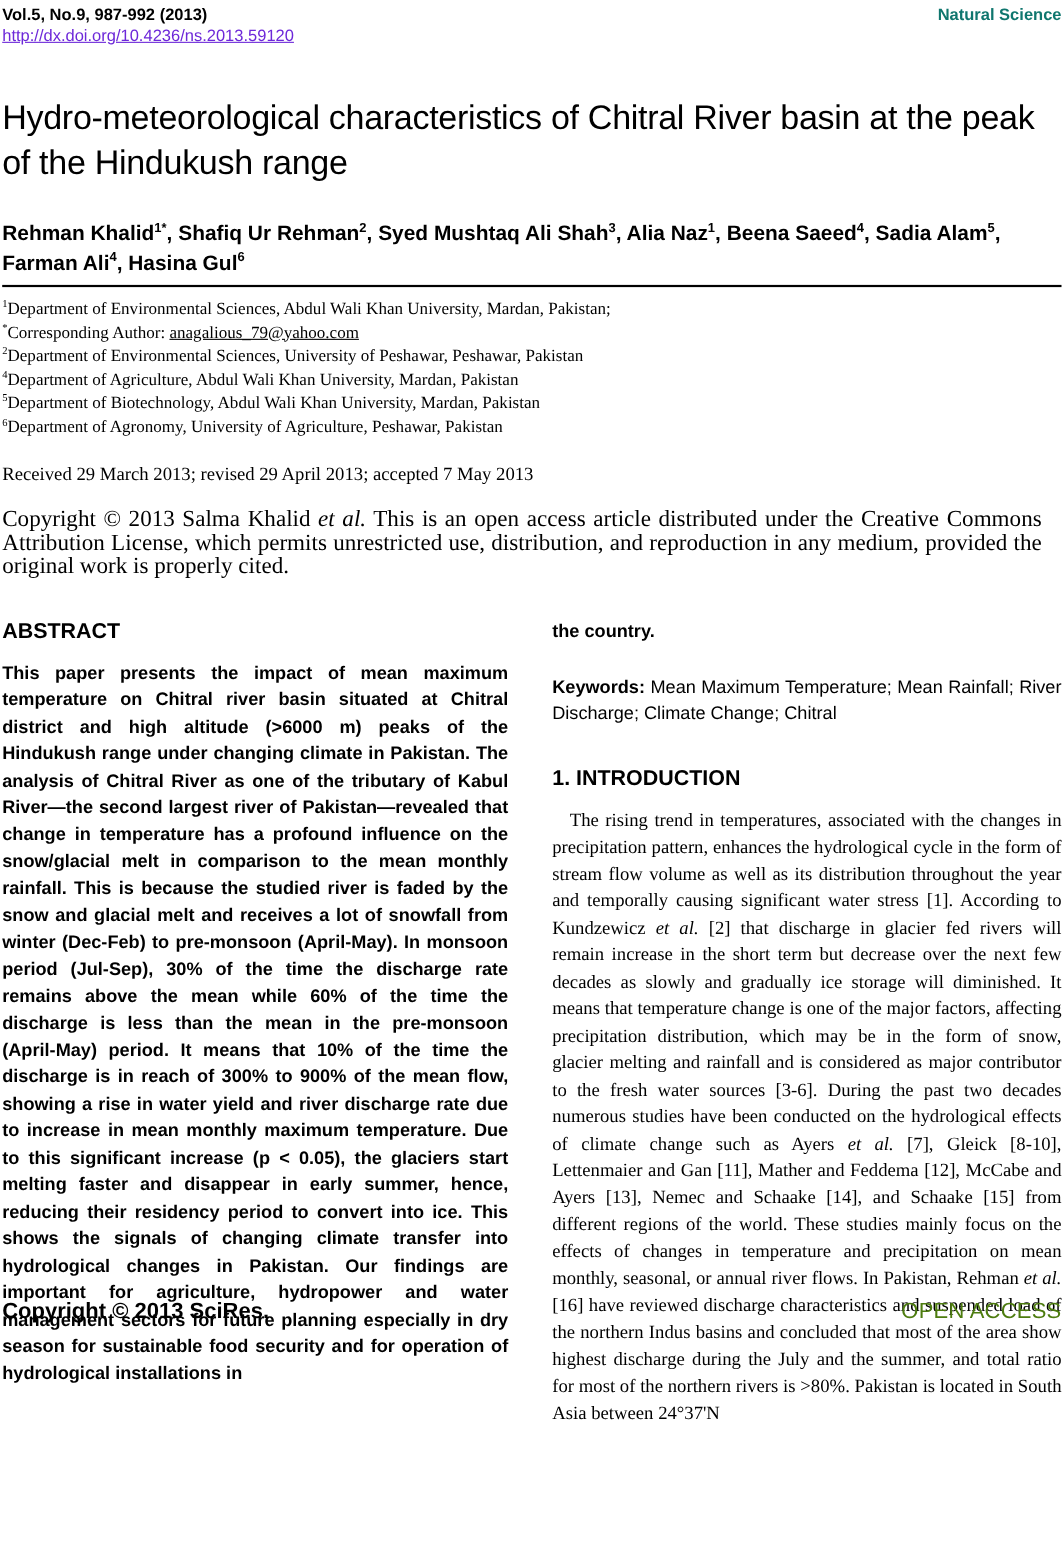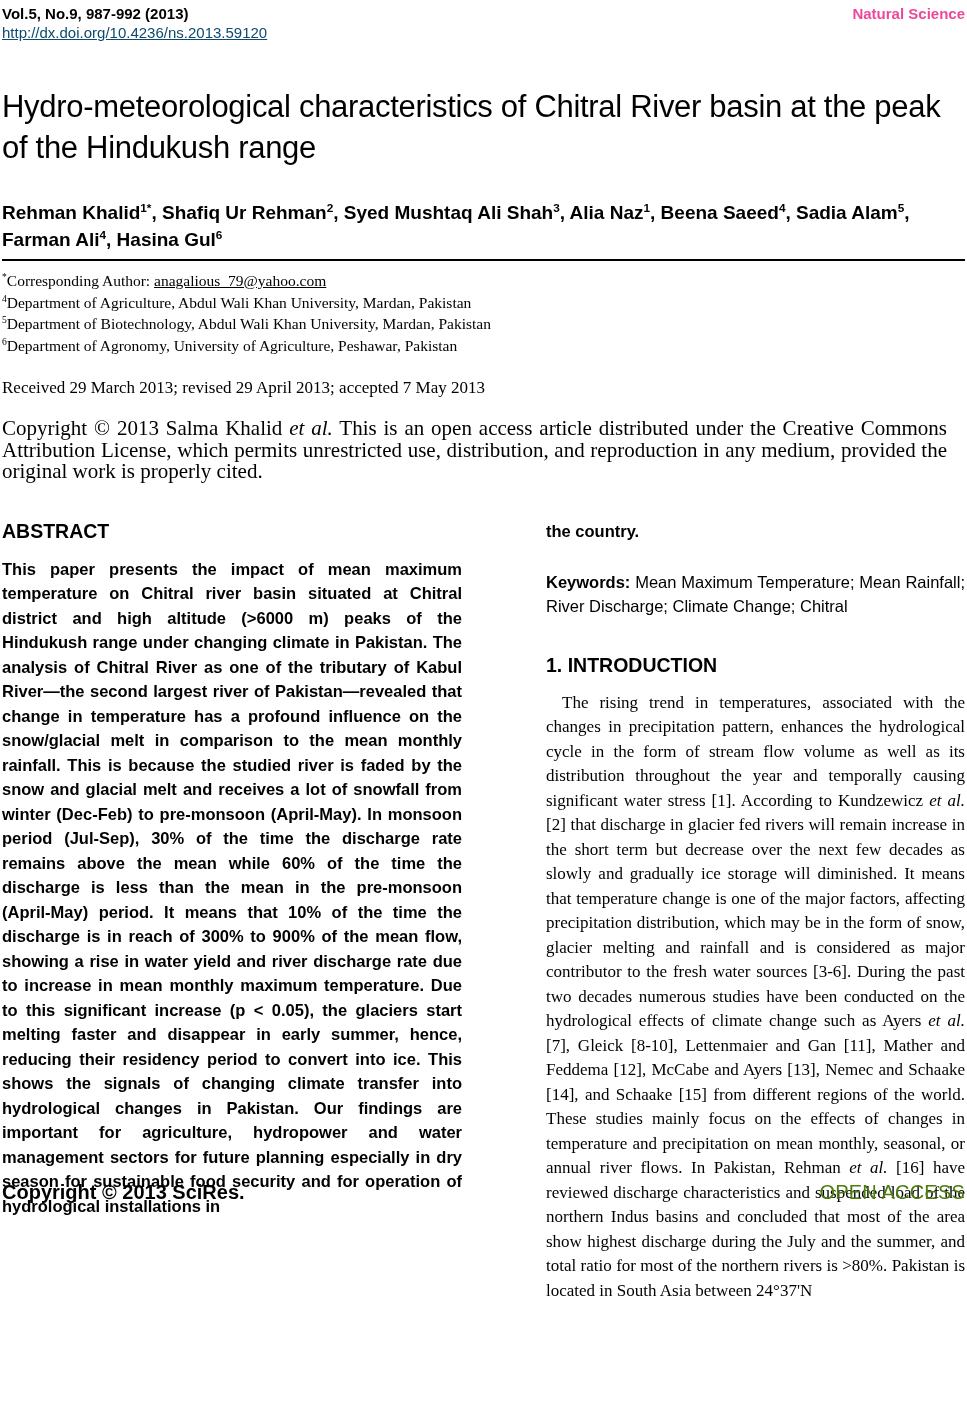--- a/index.html
+++ b/index.html
@@ -15,26 +15,26 @@
     width: 967px; height: 1209px;
     padding: 4px 2px 17px 2px;
   }
 
   
   .hdr-row {
     display: flex; justify-content: space-between; align-items: flex-start;
     font-family: "Liberation Sans", sans-serif;
     font-weight: bold; font-size: 15px; line-height: 19px;
   }
-  .journal-name { color: #ec4899; }
+  .journal-name { color: #0f766e; }
   .doi-link {
     display: inline-block;
     font-family: "Liberation Sans", sans-serif;
     font-size: 15px; line-height: 19px;
-    color: #0c4a6e; text-decoration: underline;
+    color: #6d28d9; text-decoration: underline;
     cursor: pointer;
   }
 
   
   h1.title {
     margin: 44px 0 0 0;
     font-family: "Liberation Sans", sans-serif;
     font-weight: normal; font-size: 31px; line-height: 41px;
     letter-spacing: -0.3px;
   }
@@ -55,21 +55,21 @@
   .email-link { color: #000000; text-decoration: underline; cursor: pointer; }
 
   .dates { margin: 21px 0 0 0; font-size: 17px; line-height: 21px; }
   .copyright {
     margin: 20px 18px 0 0; font-size: 21px; line-height: 21.5px;
     text-align: justify;
   }
   .it { font-style: italic; }
 
   
-  .columns { display: flex; margin-top: 36px; gap: 44px; }
+  .columns { display: flex; margin-top: 36px; }
   .col-left { width: 460px; flex: 0 0 460px; }
   .col-right { flex: 1 1 auto; margin-left: 40px; }
 
   h2.sec {
     margin: 0 0 14px 0;
     font-family: "Liberation Sans", sans-serif;
     font-weight: bold; font-size: 19.5px; line-height: 24px;
   }
   .abstract-body {
     margin: 0;
@@ -115,21 +115,23 @@
   </div>
   <a class="doi-link">http://dx.doi.org/10.4236/ns.2013.59120</a>
 
   <h1 class="title">Hydro-meteorological characteristics of Chitral River basin at the peak of the Hindukush range</h1>
 
   <p class="authors"><span>Rehman Khalid</span><sup>1*</sup><span>, Shafiq Ur Rehman</span><sup>2</sup><span>, Syed Mushtaq Ali Shah</span><sup>3</sup><span>, Alia Naz</span><sup>1</sup><span>, Beena Saeed</span><sup>4</sup><span>, Sadia Alam</span><sup>5</sup><span>, Farman Ali</span><sup>4</sup><span>, Hasina Gul</span><sup>6</sup></p>
 
   <hr class="author-rule">
 
   <div class="affiliations">
+    <div class="affil-line"><sup>1</sup><span>Department of Environmental Sciences, Abdul Wali Khan University, Mardan, Pakistan;</span></div>
     <div class="affil-line"><sup>*</sup><span>Corresponding Author: </span><a class="email-link">anagalious_79@yahoo.com</a></div>
+    <div class="affil-line"><sup>2</sup><span>Department of Environmental Sciences, University of Peshawar, Peshawar, Pakistan</span></div>
     <div class="affil-line"><sup>4</sup><span>Department of Agriculture, Abdul Wali Khan University, Mardan, Pakistan</span></div>
     <div class="affil-line"><sup>5</sup><span>Department of Biotechnology, Abdul Wali Khan University, Mardan, Pakistan</span></div>
     <div class="affil-line"><sup>6</sup><span>Department of Agronomy, University of Agriculture, Peshawar, Pakistan</span></div>
   </div>
 
   <p class="dates">Received 29 March 2013; revised 29 April 2013; accepted 7 May 2013</p>
 
   <p class="copyright"><span>Copyright © 2013 Salma Khalid </span><span class="it">et al.</span><span> This is an open access article distributed under the Creative Commons Attribution License, which permits unrestricted use, distribution, and reproduction in any medium, provided the original work is properly cited.</span></p>
 
   <div class="columns">

